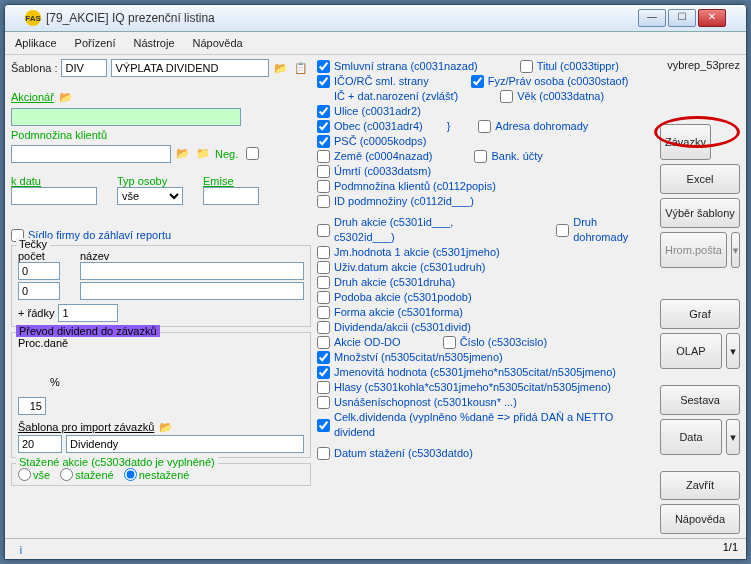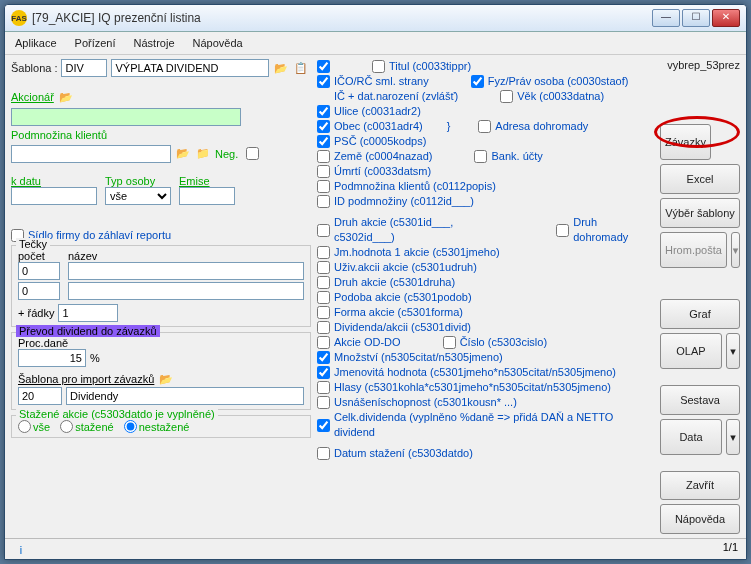--- a/index.html
+++ b/index.html
@@ -17,21 +17,21 @@
     background: #fff;
     border: 1px solid #2a4a6a;
     border-radius: 4px 4px 0 0;
     height: 556px;
     display: flex;
     flex-direction: column;
     box-shadow: 0 0 8px rgba(0,0,0,0.4);
   }
   .titlebar {
     background: linear-gradient(#f6f9fd, #d8e6f6);
-    padding: 4px 6px;
+    padding: 4px 20px;
     display: flex;
     align-items: center;
     border-bottom: 1px solid #8aa;
     border-radius: 4px 4px 0 0;
   }
   .titlebar .ico {
     width: 16px; height: 16px;
     background: #f5c400;
     border-radius: 50%;
     font-size: 8px; font-weight: bold;
@@ -130,21 +130,21 @@
     width: 86px; height: 32px;
     pointer-events: none;
   }
   .relwrap { position: relative; }
   .rightlbl { text-align: right; color: #222; font-size: 11px; margin-bottom: 6px; }
   .rightcol .spacer1 { height: 50px; }
   .rightcol .spacer2 { height: 30px; }
   .radio-row { display: flex; gap: 10px; align-items: center; }
   .radio-row label { color: #0a0; display: flex; align-items: center; gap: 2px;}
   .radio-row input { margin: 0; }
-  .subrow { display: flex; gap: 4px; }
+  .subrow { display: flex; gap: 16px; }
   .subcol { display: flex; flex-direction: column; }
 </style>
 </head>
 <body>
 
 <div class="window">
   <div class="titlebar">
     <div class="ico">FAS</div>
     <div class="title">[79_AKCIE] IQ prezenční listina</div>
     <div class="winbtns">
@@ -232,21 +232,21 @@
           <input type="text" style="width: 60px;" value="1">
         </div>
       </div>
 
       <div class="fieldbox" style="position:relative;">
         <div style="position:absolute; top:-8px; left:4px; background:#8b5cf6; padding:0 3px;">Převod dividend do závazků</div>
         <div class="row">
           <label style="width:60px">Proc.daně</label>
         </div>
         <div class="row">
-          <input type="text" style="width: 68px; text-align: right;" value="15">
+          <input type="text" style="width: 28px; text-align: right; margin-top: 48px;" value="15">
           <span>%</span>
         </div>
         <div class="row" style="margin-top:4px">
           <label class="lnk">Šablona pro import závazků</label>
           <span class="ibtn">📂</span>
         </div>
         <div class="row">
           <input type="text" style="width: 44px;" value="20">
           <input type="text" style="flex: 1 1 0%;" value="Dividendy">
         </div>
@@ -268,20 +268,21 @@
               <span>nestažené</span>
             </label>
         </div>
       </div>
     </div>
 
     <div class="midcol">
       <div class="checkgrid" id="checkgrid">
           <div class="chk">
             <input type="checkbox" checked="" style="">
+            <span>Smluvní strana (c0031nazad)</span>
             <span style="flex: 0 0 14px;"></span>
             <input type="checkbox" style="margin-left: 20px;">
             <span>Titul (c0033tippr)</span>
           </div>
           <div class="chk">
             <input type="checkbox" checked="" style="">
             <span>IČO/RČ sml. strany</span>
             <span style="flex: 0 0 14px;"></span>
             <input type="checkbox" checked="" style="margin-left: 20px;">
             <span>Fyz/Práv osoba (c0030staof)</span>
@@ -335,21 +336,21 @@
             <span style="flex: 0 0 14px;"></span>
             <input type="checkbox" style="margin-left: 20px;">
             <span>Druh dohromady</span>
           </div>
           <div class="chk">
             <input type="checkbox" style="">
             <span>Jm.hodnota 1 akcie (c5301jmeho)</span>
           </div>
           <div class="chk">
             <input type="checkbox" style="">
-            <span>Uživ.akcii akcie (c5301udruh)</span>
+            <span>Uživ.datum akcie (c5301udruh)</span>
           </div>
           <div class="chk">
             <input type="checkbox" style="">
             <span>Druh akcie (c5301druha)</span>
           </div>
           <div class="chk">
             <input type="checkbox" style="">
             <span>Podoba akcie (c5301podob)</span>
           </div>
           <div class="chk">

